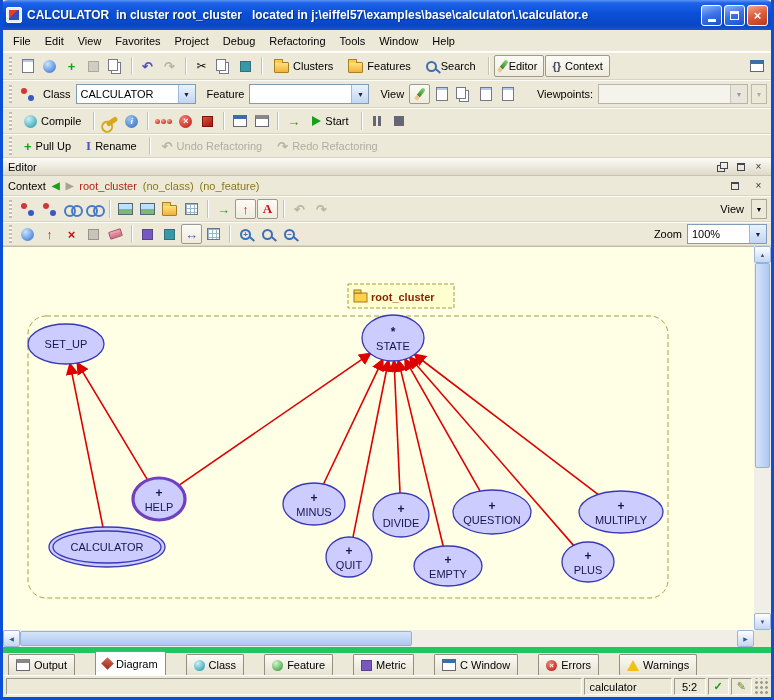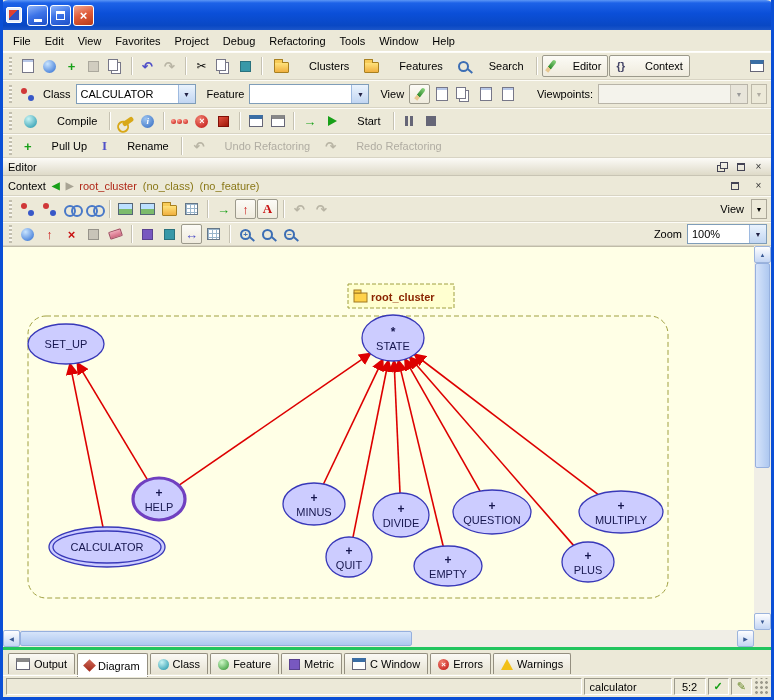--- a/index.html
+++ b/index.html
@@ -20,21 +20,21 @@
 .glyph-min{width:8px;height:3px;background:#fff;margin-top:10px}
 .glyph-max{width:9px;height:9px;border:1px solid #fff;border-top:3px solid #fff}
 .menubar{flex:none;height:22px;display:flex;align-items:center;padding:0 3px;border-bottom:1px solid #fff}
 .menu-item{padding:3px 7px}
 .toolbar{flex:none;display:flex;align-items:center;padding:1px 4px;gap:1px;border-top:1px solid #FDFCF7;border-bottom:1px solid #D8D4C4}
 .tb-a,.tb-b{height:28px}.tb-c,.tb-e{height:26px}.tb-d,.tb-f{height:24px}
 .grip{flex:none;width:3px;height:18px;margin:0 4px 0 2px;background:repeating-linear-gradient(180deg,#C2BEAE 0 2px,#F8F6EE 2px 4px)}
 .sep{flex:none;width:1px;height:18px;background:#C6C2B2;margin:0 4px;box-shadow:1px 0 0 #fff}
 .sp{flex:1}
 .ic{flex:none;width:21px;height:20px;display:flex;align-items:center;justify-content:center;border:1px solid transparent;border-radius:2px;font-size:12px}
-.tbtn{flex:none;display:flex;align-items:center;gap:20px;height:22px;padding:0 6px;border:1px solid transparent;border-radius:2px}
+.tbtn{flex:none;display:flex;align-items:center;gap:4px;height:22px;padding:0 6px;border:1px solid transparent;border-radius:2px}
 .pressed{border-color:#9C9A8C !important;background:linear-gradient(180deg,#FCFBF6,#EFEBDD)}
 .dis{color:#9C9890;opacity:.75}
 .combo{flex:none;display:flex;align-items:center;height:20px;background:#fff;border:1px solid #7F9DB9}
 .combo .val{flex:1;padding:0 4px;overflow:hidden;white-space:nowrap}
 .combo .cbtn{flex:none;width:17px;height:100%;display:flex;align-items:center;justify-content:center;font-size:7px;color:#224;
   background:linear-gradient(180deg,#EAF3FD,#C2D6F2);border-left:1px solid #9EBAE0}
 .combo.disabled{background:#F4F3EC;border-color:#B8B4A8}
 .combo.disabled .cbtn{background:#E8E5DA;color:#999;border-left-color:#C8C4B8}
 .w120{width:120px}.w150{width:150px}.w56{width:80px}.w88{width:88px}.w44{width:32px}
 .dd-extra{flex:none;width:16px;height:20px;display:flex;align-items:center;justify-content:center;font-size:7px;border:1px solid #ACA899;background:#ECE9D8;margin-left:2px}
@@ -100,37 +100,38 @@
 .vscroll{position:absolute;right:0;top:0;width:17px;height:384px;display:flex;flex-direction:column;background:#F0EEE6}
 .hscroll{position:absolute;left:0;top:384px;width:751px;height:17px;display:flex;background:#F0EEE6}
 .corner{position:absolute;right:0;top:384px;width:17px;height:17px;background:#ECE9D8}
 .sbtn{flex:none;width:17px;height:17px;display:flex;align-items:center;justify-content:center;font-size:6px;color:#3A5A94;
   background:linear-gradient(180deg,#FEFEFF,#C4D6F4);border:1px solid #9CB4DC;border-radius:2px}
 .strack{flex:1;position:relative}
 .sthumb{position:absolute;border:1px solid #96B0DE;border-radius:2px}
 .sthumb.v{left:1px;width:15px;top:0;height:205px;background:linear-gradient(90deg,#D6E4FA,#AEC8F0)}
 .sthumb.h{top:1px;height:15px;left:0;width:392px;background:linear-gradient(180deg,#D6E4FA,#AEC8F0)}
 
-.tabbar{flex:none;height:28px;display:flex;gap:2px;padding:3px 5px 0;border-top:3px solid #22c55e}
+.tabbar{flex:none;height:28px;display:flex;align-items:flex-end;gap:20px;padding:3px 5px 0;border-top:6px solid #22c55e}
 .tab{flex:none;display:flex;align-items:center;gap:4px;height:21px;padding:0 7px;border:1px solid #948F80;border-bottom:none;border-radius:2px 2px 0 0;background:linear-gradient(180deg,#FBFAF5,#E6E2D2)}
 .tab.active{background:#fff;height:24px}
 .statusbar{flex:none;height:22px;display:flex;align-items:center;gap:2px;padding:2px 2px 2px 3px;border-top:1px solid #fff}
 .spanel{height:17px;border:1px solid;border-color:#9C9A8C #fff #fff #9C9A8C;display:flex;align-items:center;gap:3px;padding:0 5px}
 .spanel.grow{flex:1}.spanel.center{justify-content:center}
 .g-check{color:#18A018;font-weight:bold;font-size:11px}
 .g-pencil{color:#6A8A2A;font-size:11px}
 .resize-grip{width:15px;height:17px;background-image:radial-gradient(circle,#9C9A8C 1.3px,transparent 1.5px);background-size:5px 5px;background-position:100% 100%}
 </style>
 </head>
 <body>
 
 <div class="window">
 
   <div class="titlebar">
     <span class="app-icon"></span>
+    <span class="title-text">CALCULATOR  in cluster root_cluster   located in j:\eiffel57\examples\base\calculator\.\calculator.e</span>
     <span class="win-btns">
       <span class="wbtn minmax">
           <span class="glyph-min"></span>
         </span>
       <span class="wbtn minmax">
           <span class="glyph-max"></span>
         </span>
       <span class="wbtn close">
           <span>×</span>
         </span>

